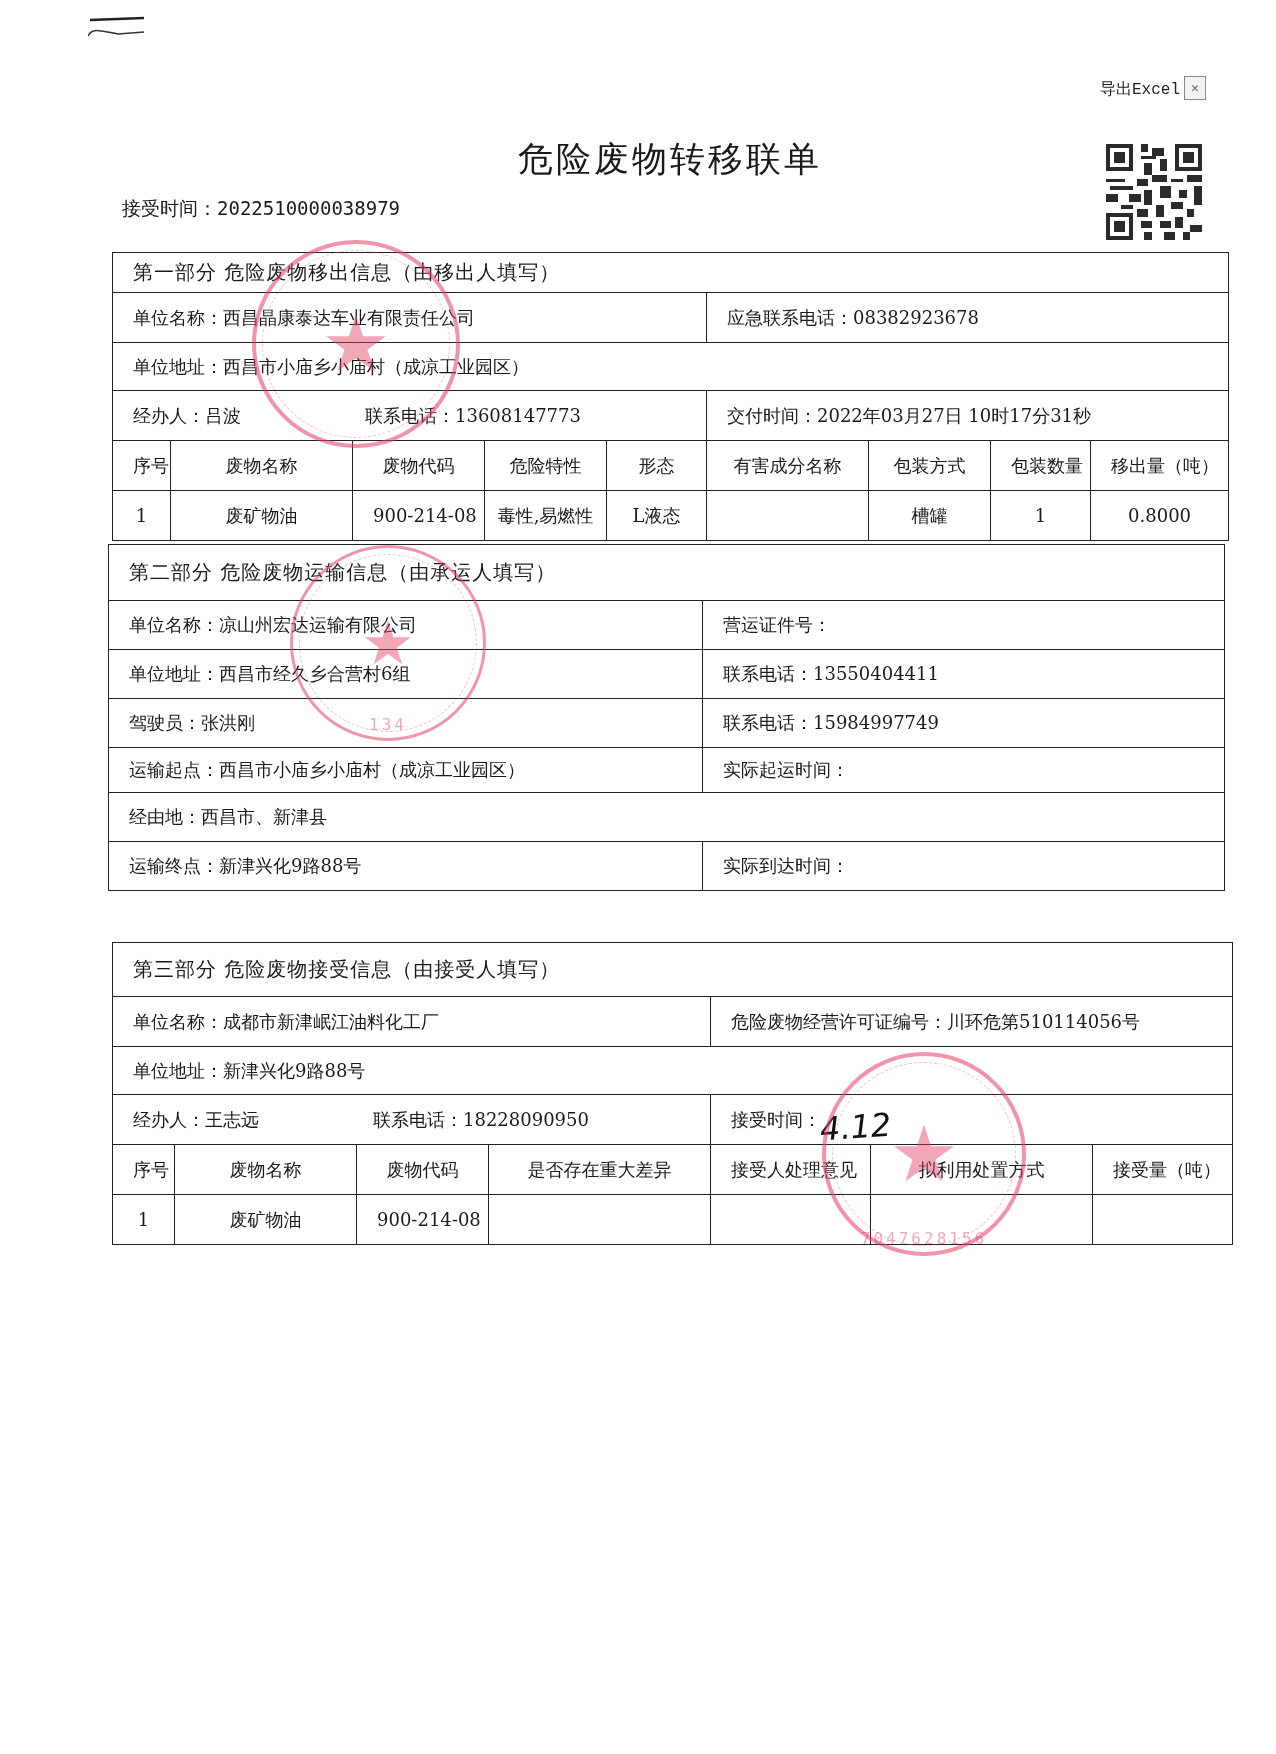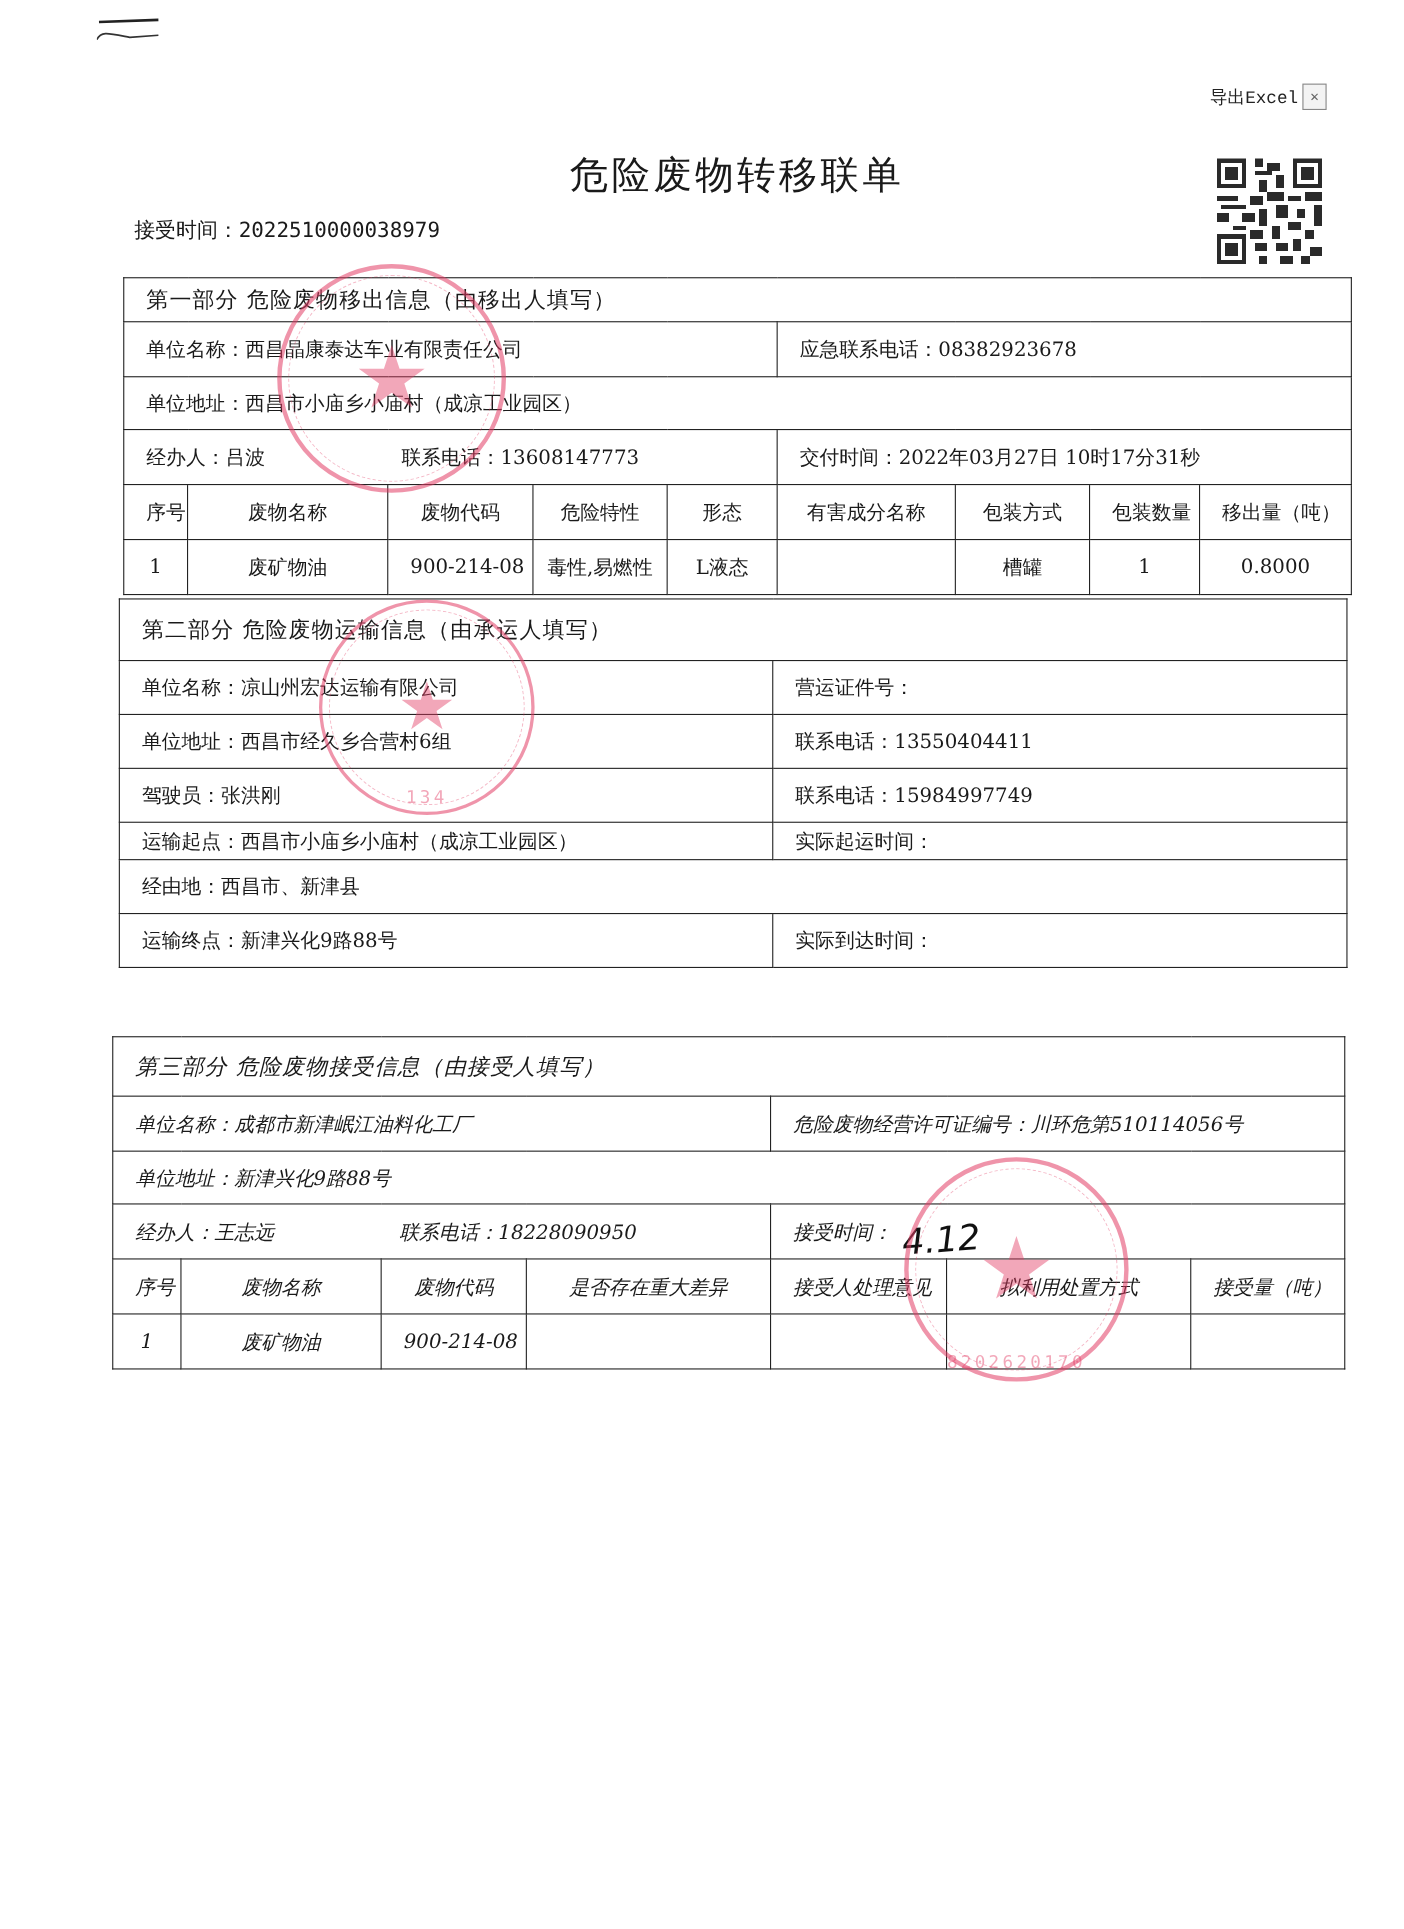--- a/index.html
+++ b/index.html
@@ -183,35 +183,35 @@
     <td>营运证件号：</td>
   </tr>
   <tr style="height:49px">
     <td>单位地址：西昌市经久乡合营村6组</td>
     <td>联系电话：13550404411</td>
   </tr>
   <tr style="height:49px">
     <td>驾驶员：张洪刚</td>
     <td>联系电话：15984997749</td>
   </tr>
-  <tr style="height:34px">
+  <tr style="height:45px">
     <td>运输起点：西昌市小庙乡小庙村（成凉工业园区）</td>
     <td>实际起运时间：</td>
   </tr>
   <tr style="height:49px">
     <td colspan="2">经由地：西昌市、新津县</td>
   </tr>
   <tr style="height:49px">
     <td>运输终点：新津兴化9路88号</td>
     <td>实际到达时间：</td>
   </tr>
 </tbody>
   </table>
 
-<table class="sheet" style="left:102px; top:942px; width:1120px;font-style:italic;">
+<table class="sheet" style="left:112px; top:942px; width:1120px;">
   <colgroup>
     <col style="width:62px">
       <col style="width:182px">
       <col style="width:132px">
       <col style="width:222px">
     <col style="width:160px">
       <col style="width:222px">
       <col style="width:140px">
   </colgroup>
   <tbody>
@@ -259,14 +259,14 @@
   <div class="star">★</div>
 </div>
 <div class="stamp" style="left:290px; top:545px; width:190px; height:190px; border-width:3px;">
   <div class="inner"></div>
   <div class="star" style="font-size:60px;">★</div>
   <div class="code">134</div>
 </div>
 <div class="stamp" style="left:822px; top:1052px; width:196px; height:196px;">
   <div class="inner"></div>
   <div class="star">★</div>
-  <div class="code">8202620170</div>
+  <div class="code">7047628156</div>
 </div>
 
 </body></html>

